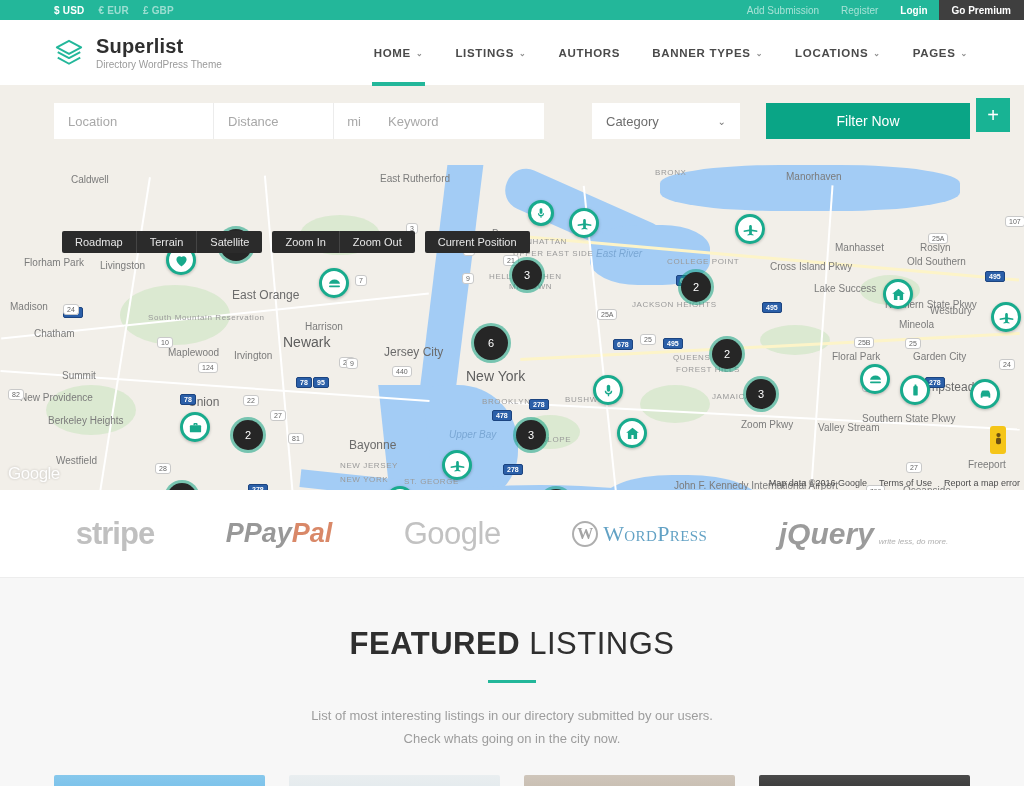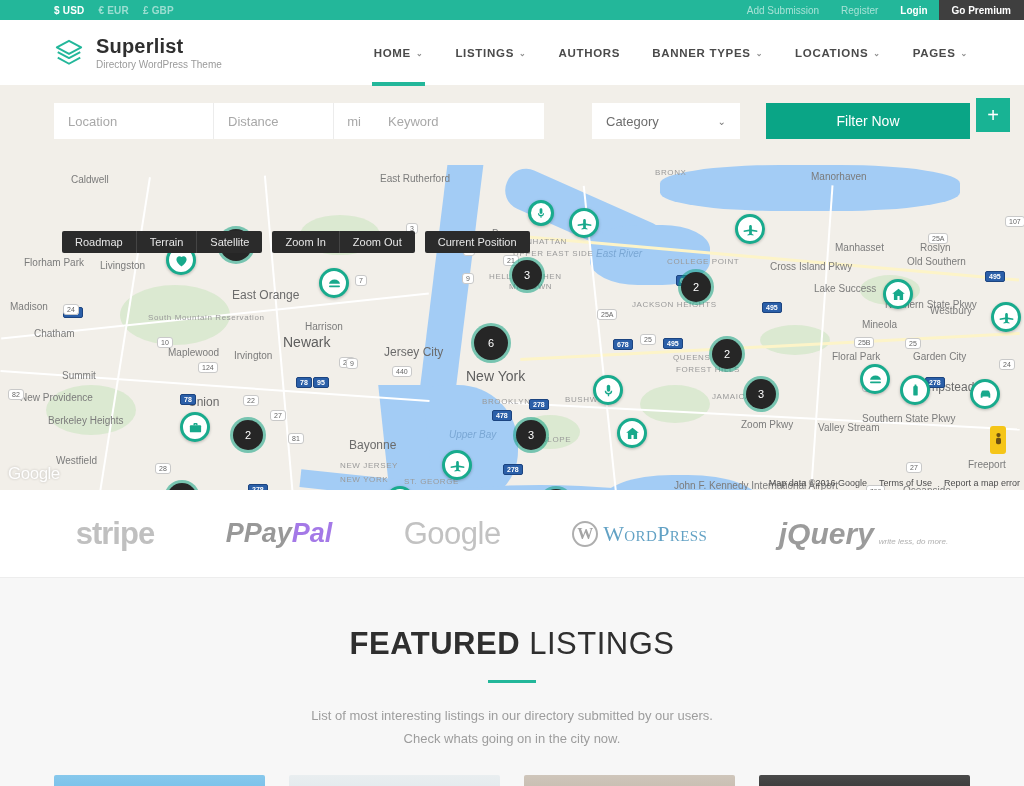--- a/index.html
+++ b/index.html
@@ -157,21 +157,21 @@
 
   
   .partners {
     height:88px; background:#fff; display:flex; align-items:center;
     justify-content:space-around; padding:0 40px; border-bottom:1px solid #ededed;
   }
   .plogo { opacity:.62; display:flex; align-items:center; }
   .p-stripe { font-size:31px; font-weight:bold; color:#9a9a9a; letter-spacing:-1px; }
   .p-paypal { display:flex; align-items:center; font-size:27px; font-weight:bold; font-style:italic; }
   .p-paypal .pp1 { color:#5a5a5a; }
-  .p-paypal .pp2 { color:#6d28d9; }
+  .p-paypal .pp2 { color:#c2410c; }
   .p-google { font-size:31px; color:#9d9d9d; letter-spacing:-.5px; }
   .p-wp { display:flex; align-items:center; gap:5px; }
   .p-wp .wpmark {
     width:26px; height:26px; border-radius:50%; border:2px solid #7e7e7e;
     display:flex; align-items:center; justify-content:center; font-size:16px;
     font-family:"Liberation Serif", serif; color:#6d6d6d; font-weight:bold;
   }
   .p-wp .wptxt {
     font-family:"Liberation Serif", serif; font-size:22px; color:#0369a1;
     font-variant:small-caps; letter-spacing:.4px;
@@ -298,37 +298,37 @@
     <div class="road major" style="left:520px;top:260px;width:500px;height:3px;transform:rotate(-3deg);"></div>
     <div class="road" style="left:600px;top:100px;width:2px;height:330px;transform:rotate(-6deg);"></div>
     <div class="road" style="left:820px;top:100px;width:2px;height:330px;transform:rotate(4deg);"></div>
     <div class="road" style="left:500px;top:330px;width:520px;height:2px;transform:rotate(3deg);"></div>
 
     <div id="map-labels">
         <div class="maplabel " style="left: 71px; top: 89px;">Caldwell</div>
         <div class="maplabel " style="left: 380px; top: 88px;">East Rutherford</div>
         <div class="maplabel " style="left: 492px; top: 143px;">Bergen</div>
         <div class="maplabel caps" style="left: 655px; top: 83px;">BRONX</div>
-        <div class="maplabel " style="left: 811px; top: 86px;">Manorhaven</div>
+        <div class="maplabel " style="left: 786px; top: 86px;">Manorhaven</div>
         <div class="maplabel " style="left: 835px; top: 157px;">Manhasset</div>
         <div class="maplabel " style="left: 920px; top: 157px;">Roslyn</div>
         <div class="maplabel " style="left: 907px; top: 171px;">Old Southern</div>
         <div class="maplabel caps" style="left: 513px; top: 152px;">MANHATTAN</div>
         <div class="maplabel caps" style="left: 513px; top: 164px;">UPPER EAST SIDE</div>
         <div class="maplabel caps" style="left: 667px; top: 172px;">COLLEGE POINT</div>
         <div class="maplabel " style="left: 814px; top: 198px;">Lake Success</div>
         <div class="maplabel " style="left: 24px; top: 172px;">Florham Park</div>
         <div class="maplabel " style="left: 100px; top: 175px;">Livingston</div>
         <div class="maplabel med" style="left: 232px; top: 203px;">East Orange</div>
         <div class="maplabel caps" style="left: 489px; top: 187px;">HELL'S KITCHEN</div>
         <div class="maplabel caps" style="left: 509px; top: 197px;">MIDTOWN</div>
         <div class="maplabel caps" style="left: 632px; top: 215px;">JACKSON HEIGHTS</div>
         <div class="maplabel caps" style="left: 673px; top: 268px;">QUEENS</div>
         <div class="maplabel " style="left: 930px; top: 220px;">Westbury</div>
-        <div class="maplabel " style="left: 862px; top: 234px;">Mineola</div>
+        <div class="maplabel " style="left: 899px; top: 234px;">Mineola</div>
         <div class="maplabel " style="left: 10px; top: 216px;">Madison</div>
         <div class="maplabel " style="left: 34px; top: 243px;">Chatham</div>
         <div class="maplabel caps" style="left: 148px; top: 228px;">South Mountain Reservation</div>
         <div class="maplabel " style="left: 305px; top: 236px;">Harrison</div>
         <div class="maplabel caps" style="left: 676px; top: 280px;">FOREST HILLS</div>
         <div class="maplabel " style="left: 913px; top: 266px;">Garden City</div>
         <div class="maplabel " style="left: 832px; top: 266px;">Floral Park</div>
         <div class="maplabel " style="left: 168px; top: 262px;">Maplewood</div>
         <div class="maplabel " style="left: 234px; top: 265px;">Irvington</div>
         <div class="maplabel big" style="left: 283px; top: 249px;">Newark</div>

